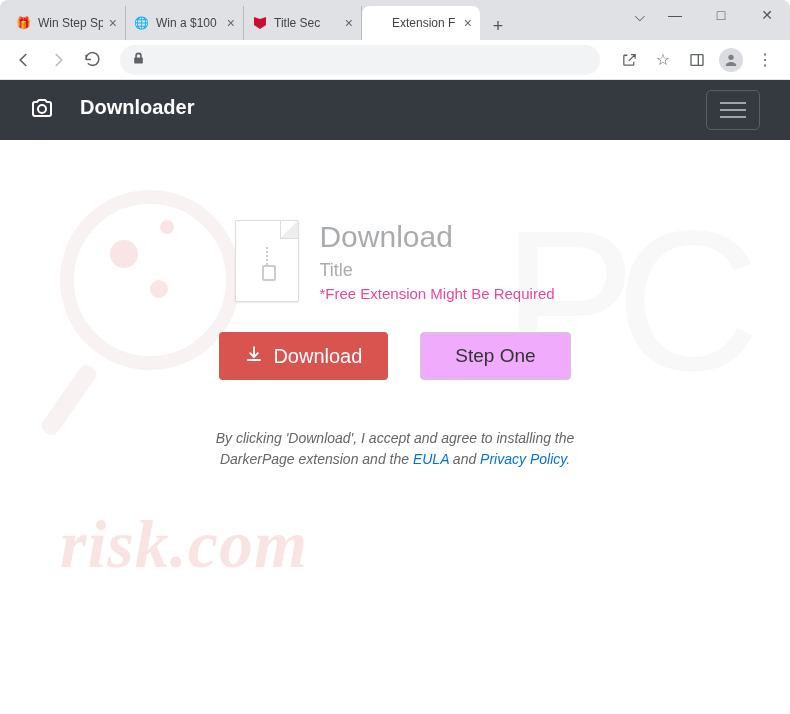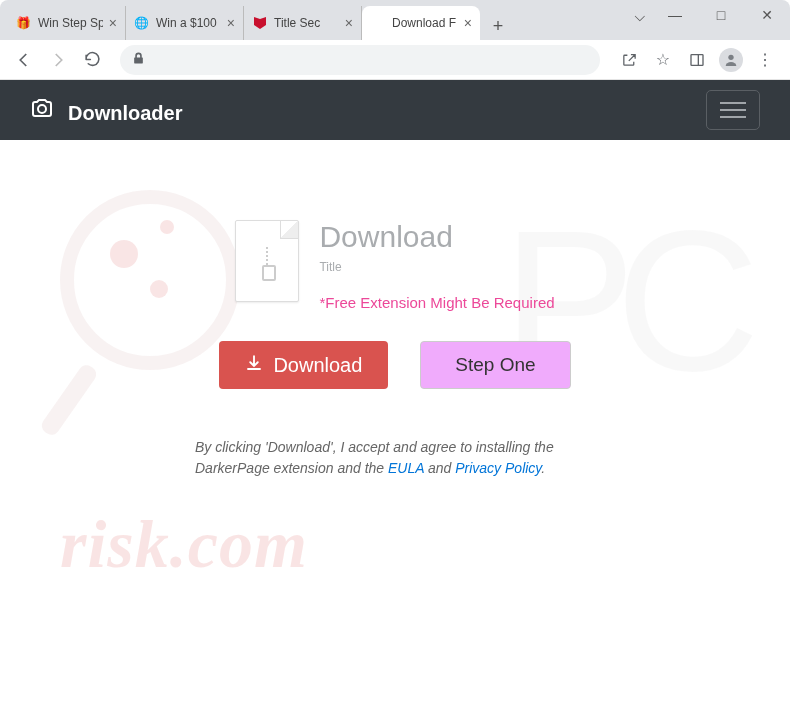--- a/index.html
+++ b/index.html
@@ -27,41 +27,41 @@
     .lock-icon { color: #5f6368; font-size: 13px; }
     .toolbar-right { display: flex; gap: 4px; align-items: center; }
     .tool-icon { width: 30px; height: 30px; display: flex; align-items: center; justify-content: center; color: #5f6368; font-size: 16px; }
     .avatar-circle { width: 24px; height: 24px; border-radius: 50%; background: #dadce0; display: flex; align-items: center; justify-content: center; }
     
     
     .page { position: relative; height: calc(714px - 80px); background: #fff; overflow: hidden; }
     .watermark-text { position: absolute; bottom: 130px; left: 60px; font-size: 68px; font-weight: bold; font-style: italic; color: #d9534f; opacity: 0.15; font-family: Liberation Serif, serif; letter-spacing: 1px; }
     
     .navbar { height: 60px; background: #343a40; display: flex; align-items: center; justify-content: space-between; padding: 0 30px; }
-    .brand { display: flex; align-items: flex-end; gap: 14px; color: #fff; font-size: 20px; font-weight: 600; }
+    .brand { display: flex; align-items: flex-start; gap: 26px; color: #fff; font-size: 20px; font-weight: 600; }
     .hamburger { width: 54px; height: 40px; border: 1px solid #5a5f64; border-radius: 5px; display: flex; flex-direction: column; justify-content: center; align-items: center; gap: 5px; }
     .hamburger span { width: 26px; height: 2px; background: #a0a5aa; }
     
     .content { padding: 80px 16px 0; display: flex; flex-direction: column; align-items: center; position: relative; z-index: 2; }
     .download-section { display: flex; gap: 20px; align-items: flex-start; margin-bottom: 30px; }
     .file-icon-box { width: 64px; height: 82px; background: #fff; border: 1px solid #ddd; border-radius: 2px; position: relative; box-shadow: 0 1px 2px rgba(0,0,0,0.08); }
     .file-corner { position: absolute; top: 0; right: 0; width: 18px; height: 18px; background: linear-gradient(135deg, transparent 50%, #eee 50%); border-bottom: 1px solid #ddd; border-left: 1px solid #ddd; }
     .zip-mark { position: absolute; top: 26px; left: 26px; width: 12px; height: 32px; }
     .zip-mark::before { content: ""; position: absolute; left: 4px; top: 0; width: 2px; height: 18px; background: repeating-linear-gradient(#ccc 0 2px, transparent 2px 4px); }
     .zip-mark::after { content: ""; position: absolute; left: 0; top: 18px; width: 10px; height: 12px; border: 2px solid #ccc; border-radius: 2px; }
     
     .download-text h2 { font-size: 30px; font-weight: 300; color: #a9acaf; margin-bottom: 6px; }
-    .download-text .subtitle { font-size: 12px; color: #a9acaf; margin-bottom: 20px; }
+    .download-text .subtitle { font-size: 18px; color: #a9acaf; margin-bottom: 4px; }
     .download-text .note { font-size: 15px; color: #ec4899; }
     
     .button-row { display: flex; gap: 32px; margin-bottom: 48px; }
     .btn-download { background: #d9534f; color: #fff; border: none; padding: 12px 26px; font-size: 20px; border-radius: 4px; display: flex; align-items: center; gap: 10px; cursor: pointer; }
     .btn-step { background: #f0abfc; color: #333; border: 1px solid #ccc; padding: 12px 34px; font-size: 19px; border-radius: 4px; cursor: pointer; }
     
-    .disclaimer { max-width: 400px; font-size: 14px; font-style: italic; color: #666; line-height: 1.5; }
+    .disclaimer { max-width: 400px; text-align: center; font-size: 14px; font-style: italic; color: #666; line-height: 1.5; }
     .disclaimer a { color: #0275d8; text-decoration: none; }
     
     
     .mag-circle { width: 180px; height: 180px; border: 14px solid #e8d5d5; border-radius: 50%; position: absolute; top: 110px; left: 60px; opacity: 0.3; }
     .mag-handle { position: absolute; top: 280px; left: 60px; width: 18px; height: 80px; background: #e8d5d5; opacity: 0.3; transform: rotate(35deg); border-radius: 8px; }
     .wm-dot { position: absolute; border-radius: 50%; background: #d9534f; opacity: 0.15; }
     .big-letters { position: absolute; top: 106px; right: 50px; font-size: 200px; font-weight: normal; color: #999; opacity: 0.06; font-family: Arial; letter-spacing: -20px; }
   </style>
 </head>
 <body>
@@ -82,21 +82,21 @@
       <span class="tab-favicon">
           <svg width="14" height="14" viewBox="0 0 14 14">
             <path d="M1 1 L7 3 L13 1 L13 9 L7 13 L1 9 Z" fill="#c8102e"></path>
           </svg>
         </span>
       <span class="tab-title">Title Sec</span>
       <span class="tab-close">×</span>
     </div>
     <div class="tab active">
       <span class="tab-favicon"></span>
-      <span class="tab-title">Download F</span>
+      <span class="tab-title">Extension F</span>
       <span class="tab-close">×</span>
     </div>
     <div class="new-tab-btn">+</div>
   </div>
   <span class="chevron-v">⌵</span>
   <div class="window-controls">
     <div class="win-btn">—</div>
     <div class="win-btn">□</div>
     <div class="win-btn">✕</div>
   </div>

